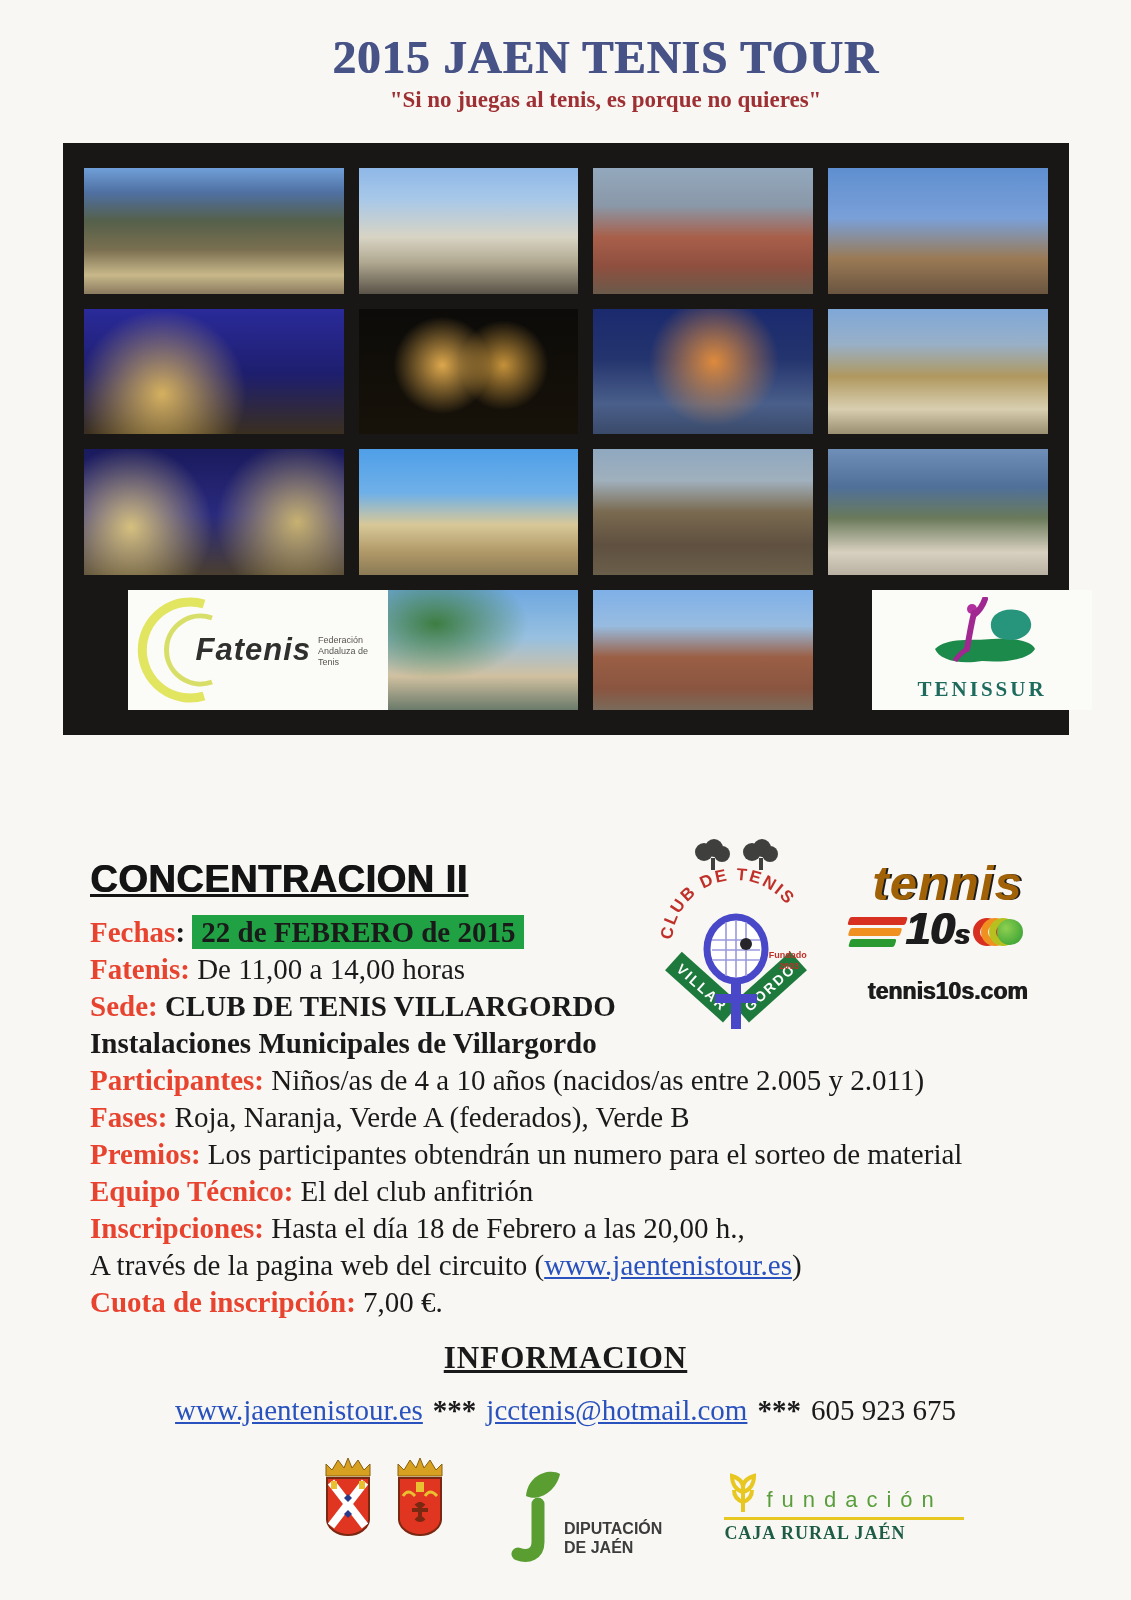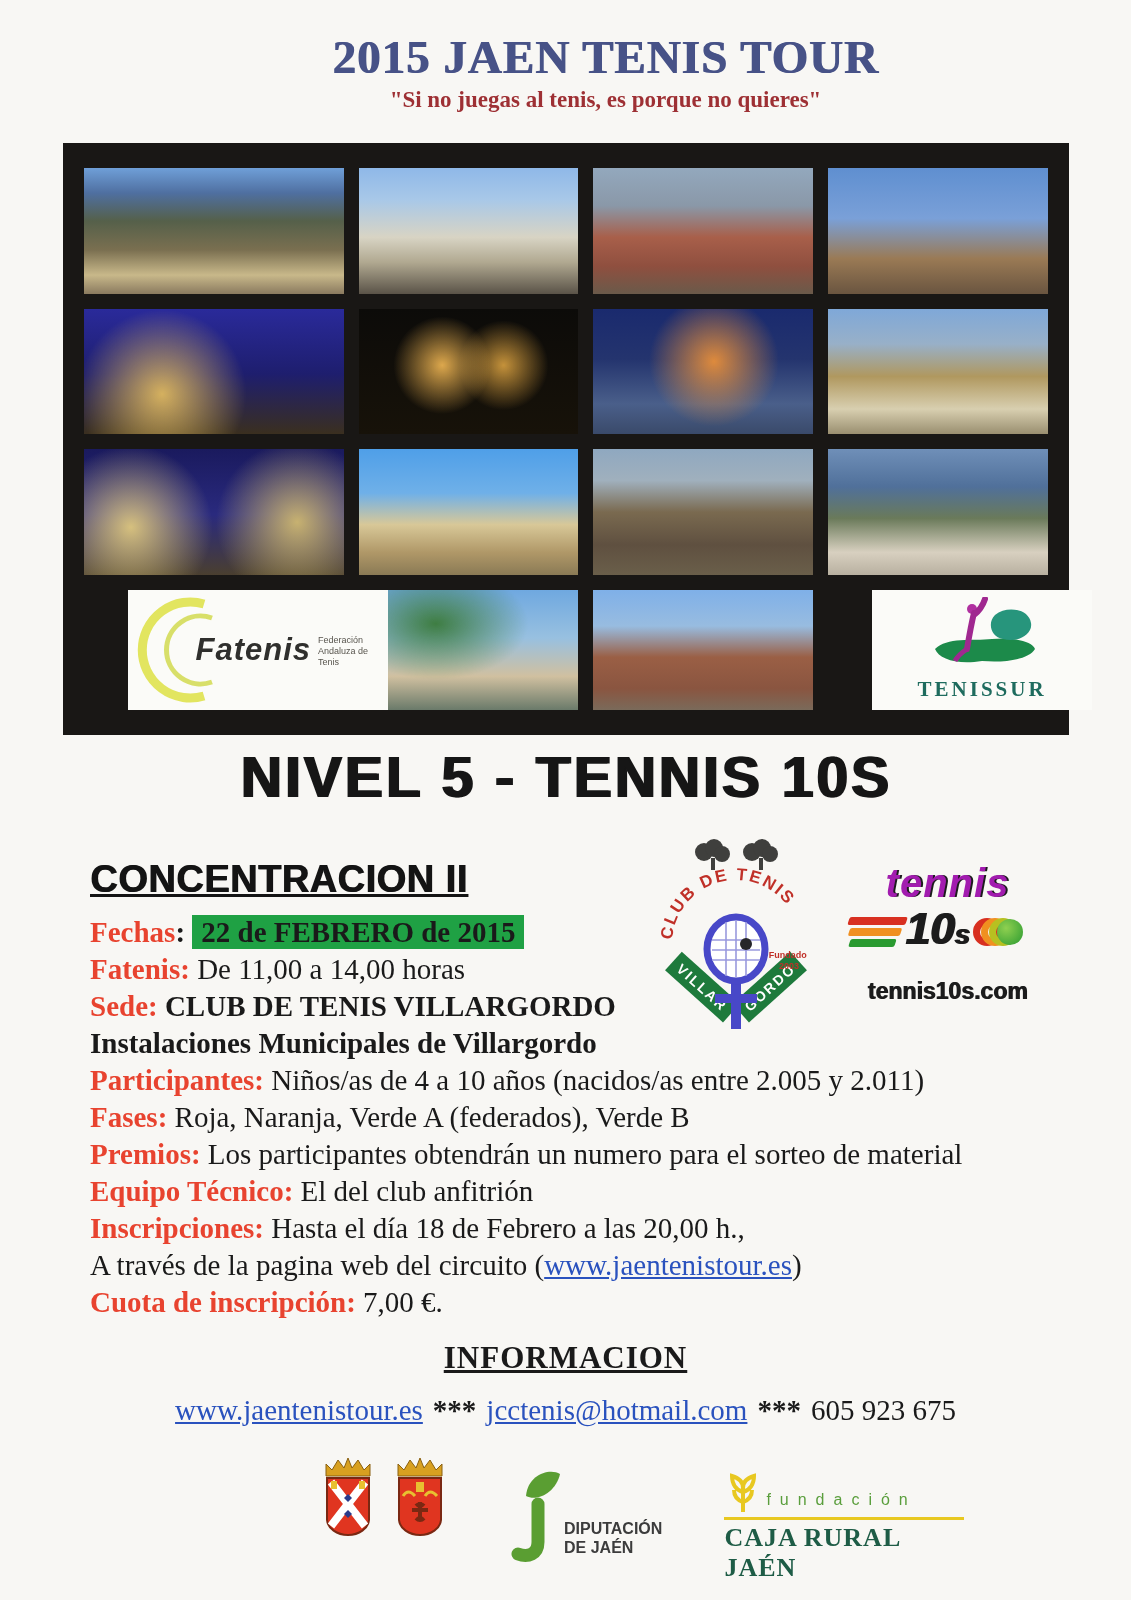--- a/index.html
+++ b/index.html
@@ -70,21 +70,21 @@
   .lab { color:#e8432f; font-weight:bold; }
   .hl { background:#1fa144; font-weight:bold; padding:1px 9px; }
   .b { font-weight:bold; }
   a.link { color:#2a52be; text-decoration:underline; cursor:pointer; }
 
   
   .club-logo { position:absolute; top:836px; left:656px; }
   
   .t10s { position:absolute; top:860px; left:845px; width:205px;
           font-family:"Liberation Sans",sans-serif; }
-  .t10s-tennis { font-style:italic; font-weight:bold; font-size:40px; color:#a21caf;
+  .t10s-tennis { font-style:italic; font-weight:bold; font-size:49px; color:#a16207;
                  text-shadow:2px 0 0 #1c1c1c; letter-spacing:1px; line-height:46px; text-align:center; }
   .t10s-row { display:flex; align-items:center; margin-top:2px; height:48px; }
   .t10s-stripes { display:flex; flex-direction:column; gap:3px; width:58px; transform:skewX(-18deg); }
   .st { height:8px; border-radius:2px; }
   .st.r { background:#d83020; width:58px; }
   .st.o { background:#f09020; width:52px; margin-left:4px; }
   .st.g { background:#2a9a30; width:46px; margin-left:8px; }
   .t10s-10s { font-style:italic; font-weight:bold; font-size:44px; color:#1c1c1c;
               text-shadow:2px 0 0 #1c1c1c; margin-left:2px; line-height:44px; }
   .t10s-s { font-size:27px; }
@@ -105,24 +105,24 @@
   .info-line { position:absolute; top:1394px; left:0; width:100%; text-align:center; font-size:29px; }
   .info-line .sep { margin:0 10px; }
 
   
   .footer-logos { position:absolute; top:1456px; left:318px; display:flex; align-items:flex-start; }
   .diputacion { margin-left:58px; display:flex; align-items:center; padding-top:10px; }
   .dip-text { font-family:"Liberation Sans",sans-serif; font-size:16px; font-weight:bold;
               color:#3c3c3c; line-height:19px; margin-left:4px; margin-top:44px; }
   .fundacion { margin-left:62px; padding-top:14px; width:240px; }
   .fund-top { display:flex; align-items:flex-end; }
-  .fund-word { font-family:"Liberation Sans",sans-serif; font-size:16px; color:#5a9e3c;
+  .fund-word { font-family:"Liberation Sans",sans-serif; font-size:22px; color:#5a9e3c;
                letter-spacing:9px; margin-left:4px; line-height:24px; }
   .fund-bar { height:3px; background:#e8c820; margin:5px 0 3px; }
-  .caja { color:#1e5c46; font-weight:bold; font-size:26px; letter-spacing:1px; }
+  .caja { color:#1e5c46; font-weight:bold; font-size:18px; letter-spacing:1px; }
 </style>
 </head>
 <body>
 
 <div class="poster">
 
   <div class="header">
     <h1 class="title">2015 JAEN TENIS TOUR</h1>
     <div class="subtitle">"Si no juegas al tenis, es porque no quieres"</div>
   </div>
@@ -166,21 +166,20 @@
           <path d="M78,18 C90,8 112,12 114,26 C116,38 100,46 86,42 C74,40 70,26 78,18 Z" fill="#27957c"></path>
           <circle cx="55" cy="12" r="5" fill="#b030a0"></circle>
           <path d="M57,16 C54,28 52,40 50,52 M57,18 C62,14 66,8 68,2" stroke="#a02890" stroke-width="6" fill="none" stroke-linecap="round"></path>
           <path d="M50,52 C44,56 40,60 38,64" stroke="#a02890" stroke-width="5" fill="none"></path>
         </svg>
         <div class="tenissur-name">TENISSUR</div>
       </div>
     </div>
   </div>
 
-  <div class="level-heading">NIVEL 5 - TENNIS 10S</div>
 
   <div class="content">
     <span class="sec-heading">CONCENTRACION II</span>
 
     <div class="line">
       <span class="lab">Fechas</span><span class="b">: </span>
       <span class="hl">22 de FEBRERO de 2015</span>
     </div>
     <div class="line">
       <span class="lab">Fatenis:</span>

